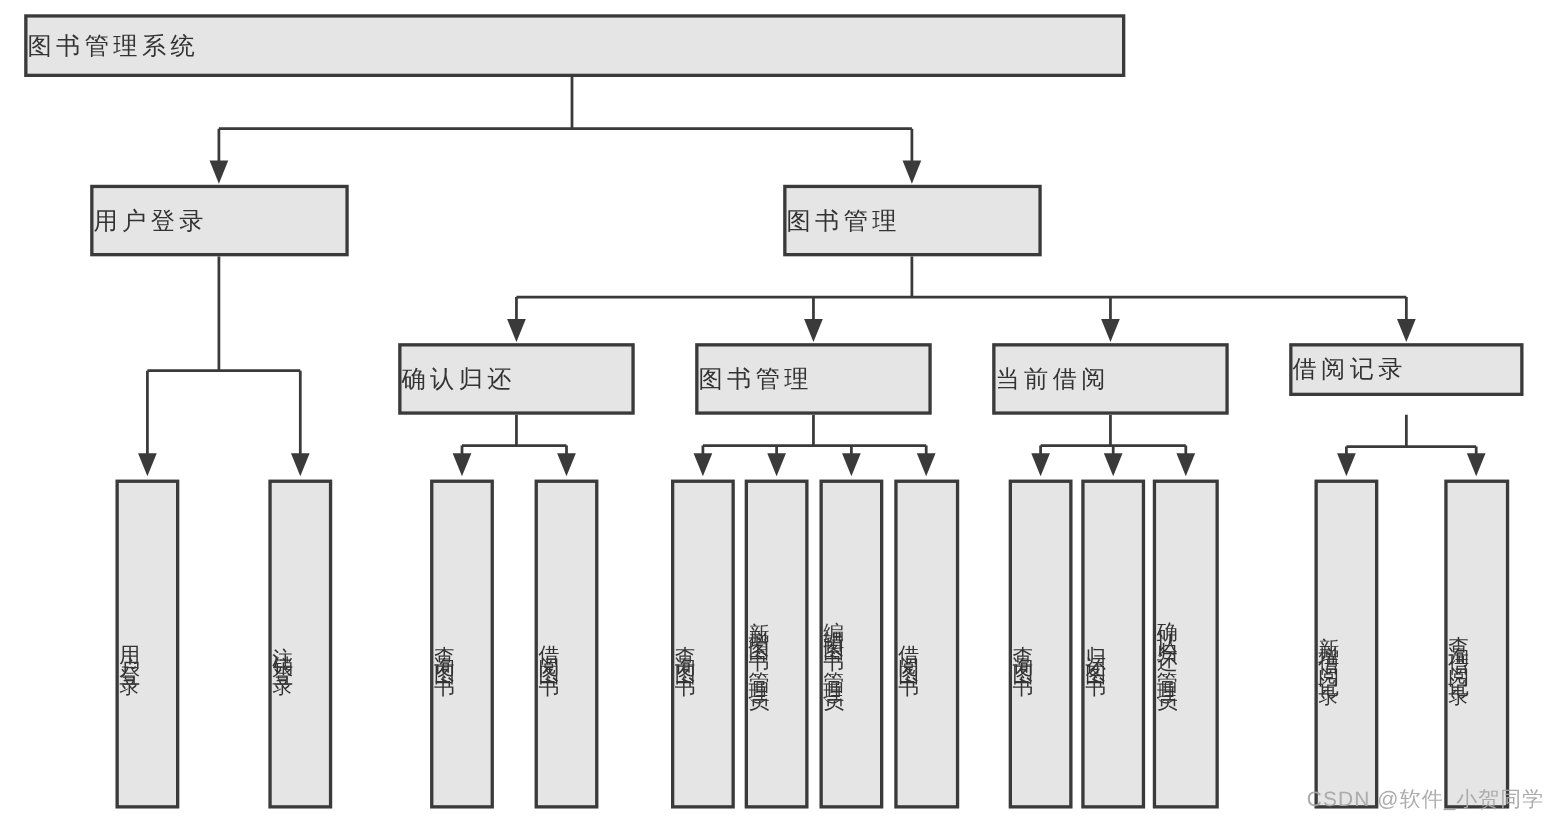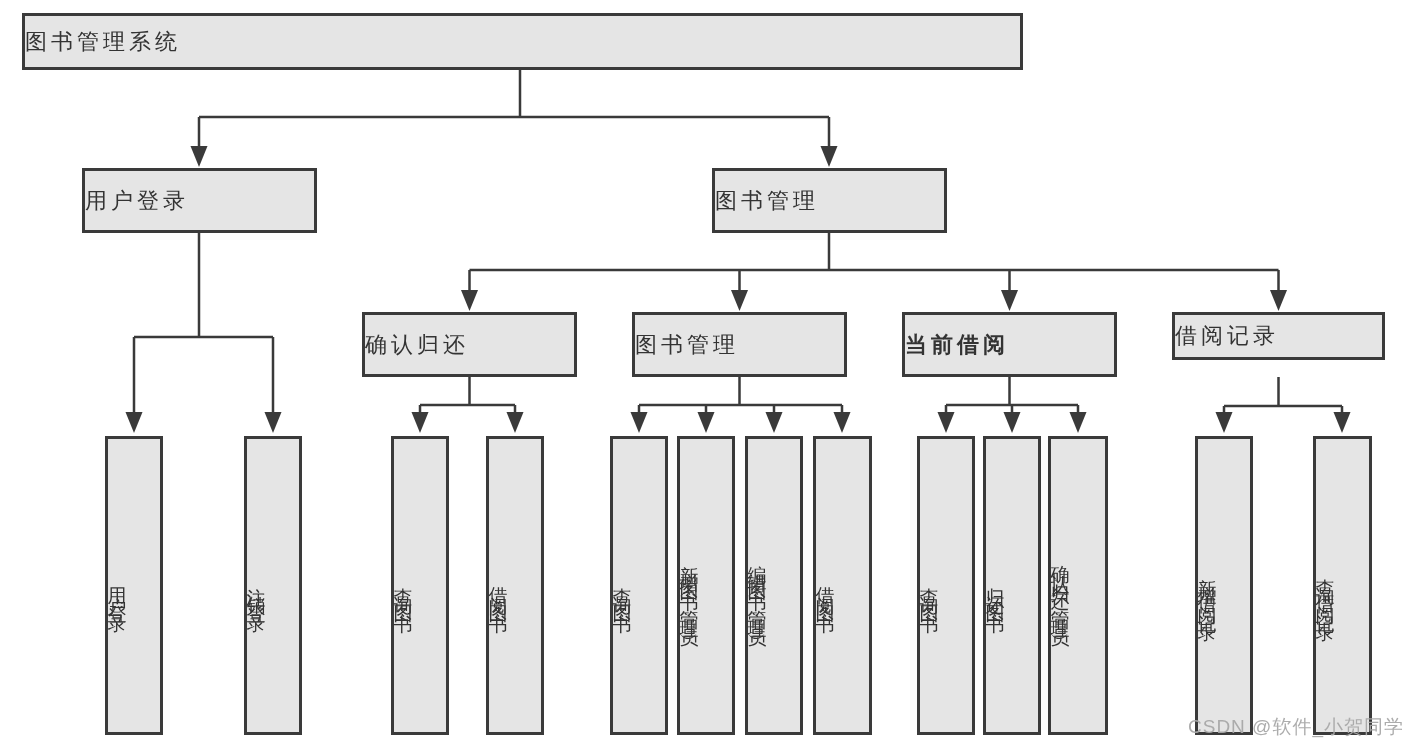--- a/index.html
+++ b/index.html
@@ -108,21 +108,21 @@
   <div class="node hnode" style="left:712px; top:168px; width:235px; height:65px;">
     <span class="hlabel">图书管理</span>
   </div>
 
   <div class="node hnode" style="left:362px; top:312px; width:215px; height:65px;">
     <span class="hlabel">确认归还</span>
   </div>
   <div class="node hnode" style="left:632px; top:312px; width:215px; height:65px;">
     <span class="hlabel">图书管理</span>
   </div>
-  <div class="node hnode" style="left:902px; top:312px; width:215px; height:65px;font-weight:bold;">
+  <div class="node hnode" style="left:902px; top:312px; width:215px; height:65px;">
     <span class="hlabel">当前借阅</span>
   </div>
   <div class="node hnode" style="left:1172px; top:312px; width:213px; height:48px;">
     <span class="hlabel">借阅记录</span>
   </div>
 
   <div class="node vnode" style="left:105px;">
     <span class="vlabel">用户登录</span>
   </div>
   <div class="node vnode" style="left:244px;">

